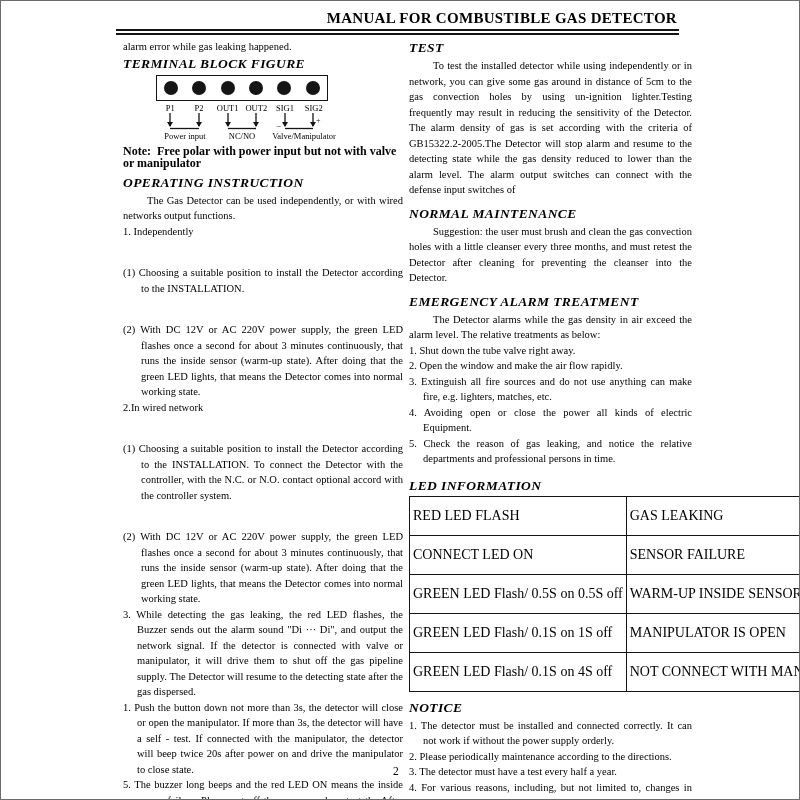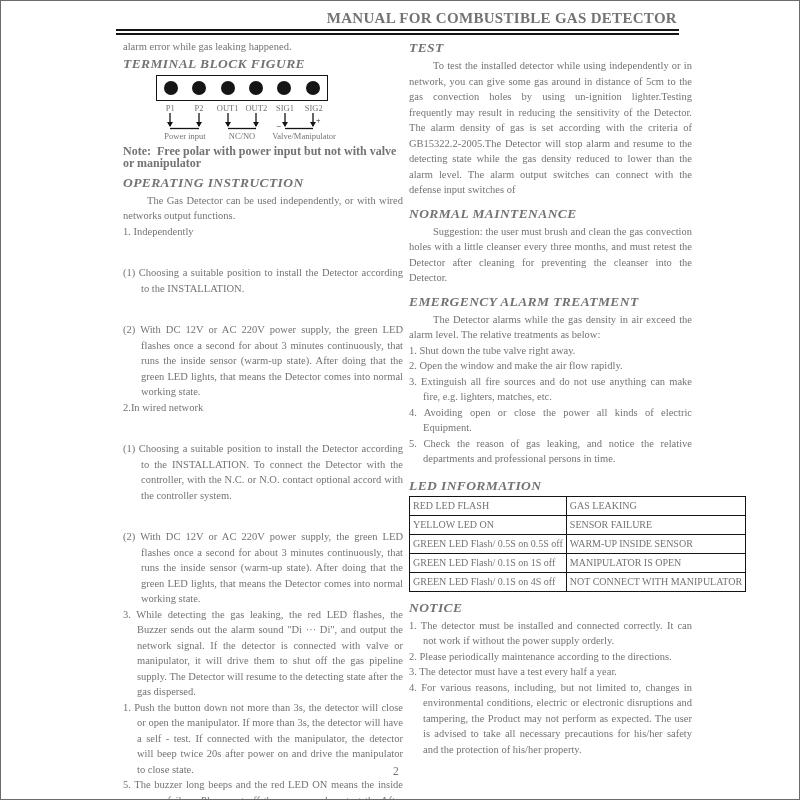--- a/index.html
+++ b/index.html
@@ -1,19 +1,19 @@
 <!DOCTYPE html>
 <html><head>
 <meta charset="utf-8">
 <style>
   html,body { margin:0; padding:0; background:#e8e8e8; }
   .page {
     position:relative; width:800px; height:800px; margin:0 auto;
     background:#ffffff; border:1px solid #6b6b6b; box-sizing:border-box;
-    font-family:"Liberation Serif", serif; color:#737373; overflow:hidden;
+    font-family:"Liberation Serif", serif; color:#000000; overflow:hidden;
   }
   .header-title {
     position:absolute; top:9px; right:122px;
     font-size:15px; font-weight:bold; letter-spacing:0.3px; white-space:nowrap;
   }
   .header-rule {
     position:absolute; top:28px; left:115px; width:563px; height:2px;
     border-top:2px solid #141414; border-bottom:2px solid #141414;
   }
   .col { position:absolute; top:38px; }
@@ -54,22 +54,22 @@
   .tbf-groups { position:absolute; left:0; top:56px; width:280px; font-size:8.5px; line-height:10px; }
   .tbf-groups span { position:absolute; transform:translateX(-50%); white-space:nowrap; }
   .note { margin:4px 0 0 0; font-size:12px; font-weight:bold; line-height:12px; }
   .note .note-label { margin-right:6px; }
   
   .led-table {
     width:100%; border-collapse:collapse; margin-top:2px;
     border:1.5px solid #141414;
   }
   .led-table td {
-    border:1px solid #141414; font-size:10px; line-height:10px;
-    padding:4px 3px; height:10px; white-space:nowrap;
+    border:1px solid #141414; font-size:14px; line-height:10px;
+    padding:14px 3px; height:10px; white-space:nowrap;
   }
   .led-table td.c0 { width:45%; }
   .page-number {
     position:absolute; left:392px; top:764px; font-size:11.5px;
   }
   svg text { font-family:"Liberation Serif", serif; }
 </style>
 </head>
 <body>
 
@@ -161,21 +161,21 @@
     <p class="body hang2">5. Check the reason of gas leaking, and notice the relative departments and professional persons in time.</p>
 
     <h2 class="heading space-lg">LED INFORMATION</h2>
     <table class="led-table">
       <tbody>
         <tr>
           <td class="c0">RED LED FLASH</td>
           <td>GAS LEAKING</td>
         </tr>
         <tr>
-          <td class="c0">YELLOW  LED ON</td>
+          <td class="c0">CONNECT  LED ON</td>
           <td>SENSOR  FAILURE</td>
         </tr>
         <tr>
           <td class="c0">GREEN LED Flash/ 0.5S on 0.5S off</td>
           <td>WARM-UP INSIDE SENSOR</td>
         </tr>
         <tr>
           <td class="c0">GREEN LED  Flash/ 0.1S on 1S off</td>
           <td>MANIPULATOR IS OPEN</td>
         </tr>

